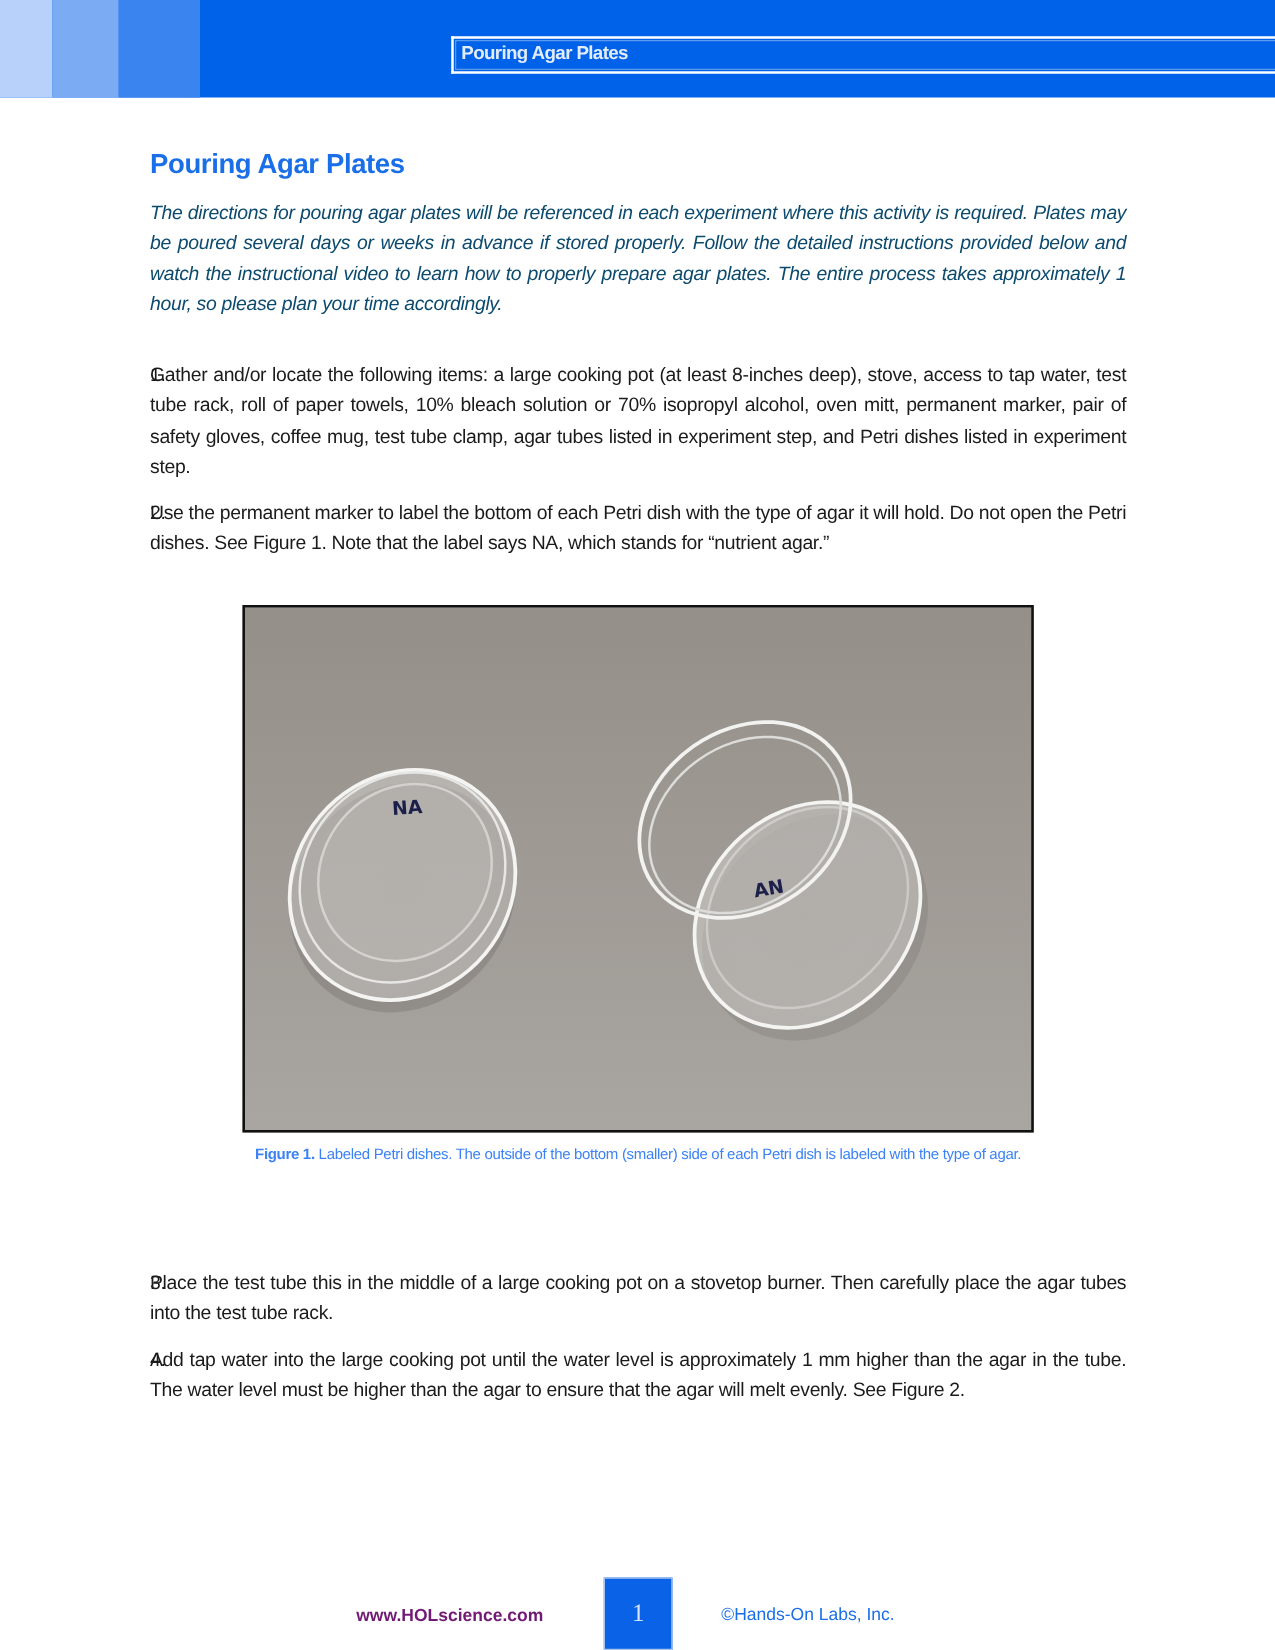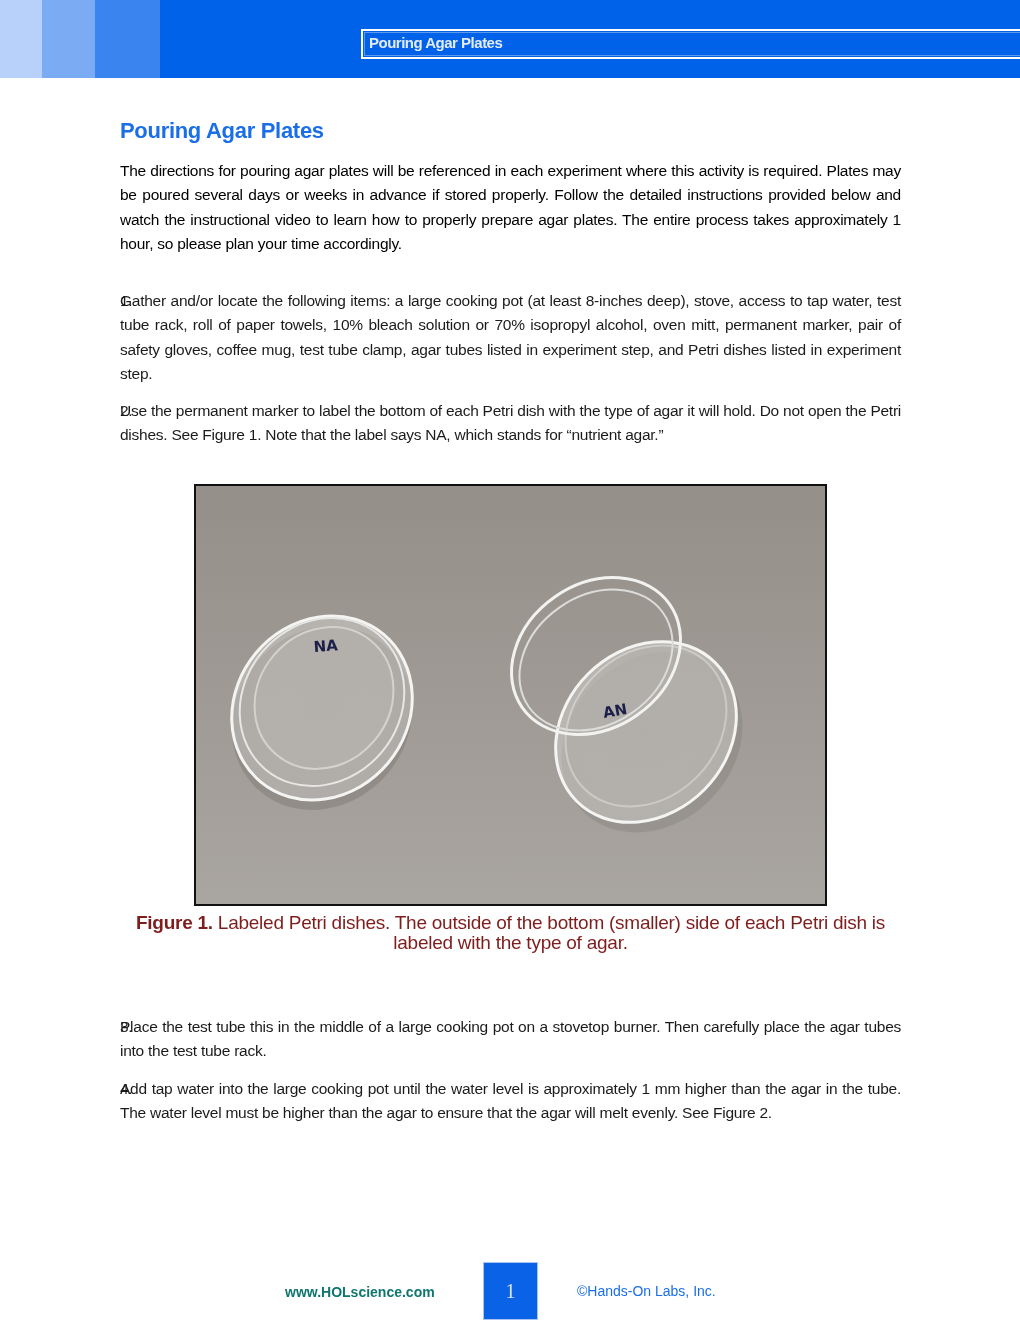--- a/index.html
+++ b/index.html
@@ -24,48 +24,48 @@
     }
 
     
     .page-title {
       position: absolute; left: 120px; top: 118px;
       font-size: 22px; font-weight: bold; color: #1a6ee8; letter-spacing: -0.3px;
     }
     .para {
       position: absolute; left: 120px; width: 781px;
       font-size: 15.5px; line-height: 24.4px; text-align: justify;
-      letter-spacing: -0.25px; color: #000000;
+      letter-spacing: -0.25px; color: #0c4a6e; font-style: italic;
     }
     .intro { top: 159px; }
 
     .step { position: absolute; left: 120px; width: 781px; font-size: 15.5px; line-height: 24.4px; letter-spacing: -0.25px; color: #1b1b1b; }
     .step-num { position: absolute; left: 0; top: 0; width: 30px; }
     .step-text { text-align: justify; }
     .step-1 { top: 289px; }
     .step-2 { top: 399px; }
     .step-3 { top: 1015px; }
     .step-4 { top: 1077px; }
 
     
     .figure {
       position: absolute; left: 194px; top: 484px; width: 633px; height: 422px;
       border: 2px solid #111111; background: #9b9690; overflow: hidden;
     }
     .figure svg { display: block; }
     .caption {
       position: absolute; left: 120px; top: 913px; width: 781px;
-      text-align: center; font-size: 19px; line-height: 20px; letter-spacing: -0.25px; color: #7f1d1d;
+      text-align: center; font-size: 12px; line-height: 20px; letter-spacing: -0.25px; color: #3b82f6;
     }
     .caption b { font-weight: bold; }
 
     
     .footer-link {
       position: absolute; left: 285px; top: 1284px;
-      font-size: 14px; font-weight: bold; color: #0f766e;
+      font-size: 14px; font-weight: bold; color: #701a75;
     }
     .page-num-box {
       position: absolute; left: 483px; top: 1262px; width: 55px; height: 58px;
       background: #0a63e6; border: 1px solid #a9c4ef;
       display: flex; align-items: center; justify-content: center;
     }
     .page-num { font-family: "Liberation Serif", serif; font-size: 20px; color: #d7e4fa; }
     .footer-copy {
       position: absolute; left: 577px; top: 1283px;
       font-size: 14px; font-weight: normal; color: #1a6ee8;

